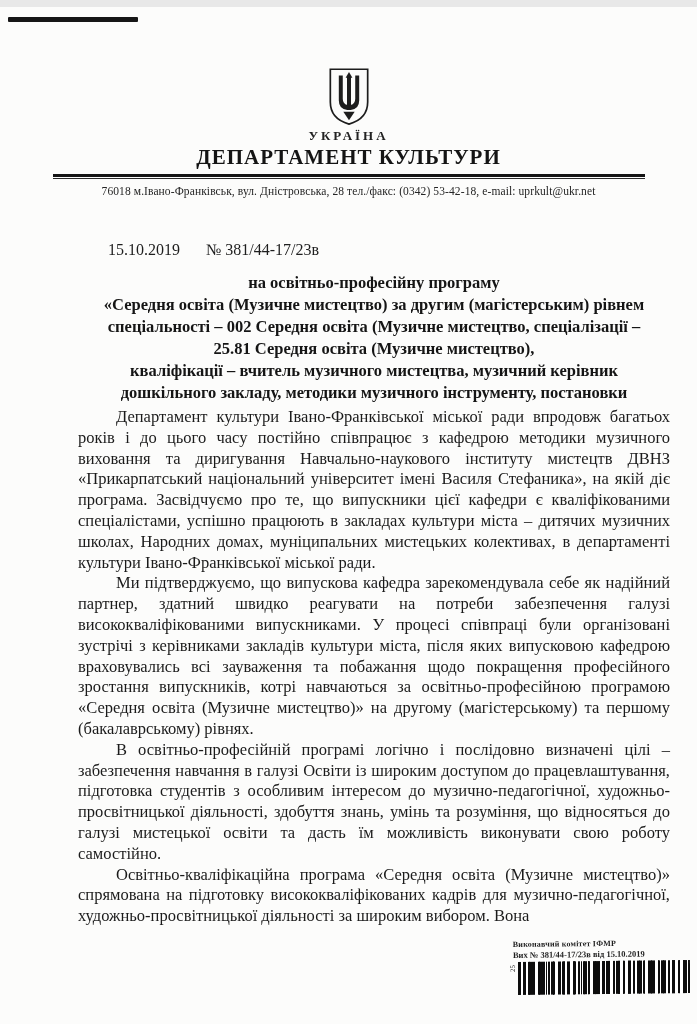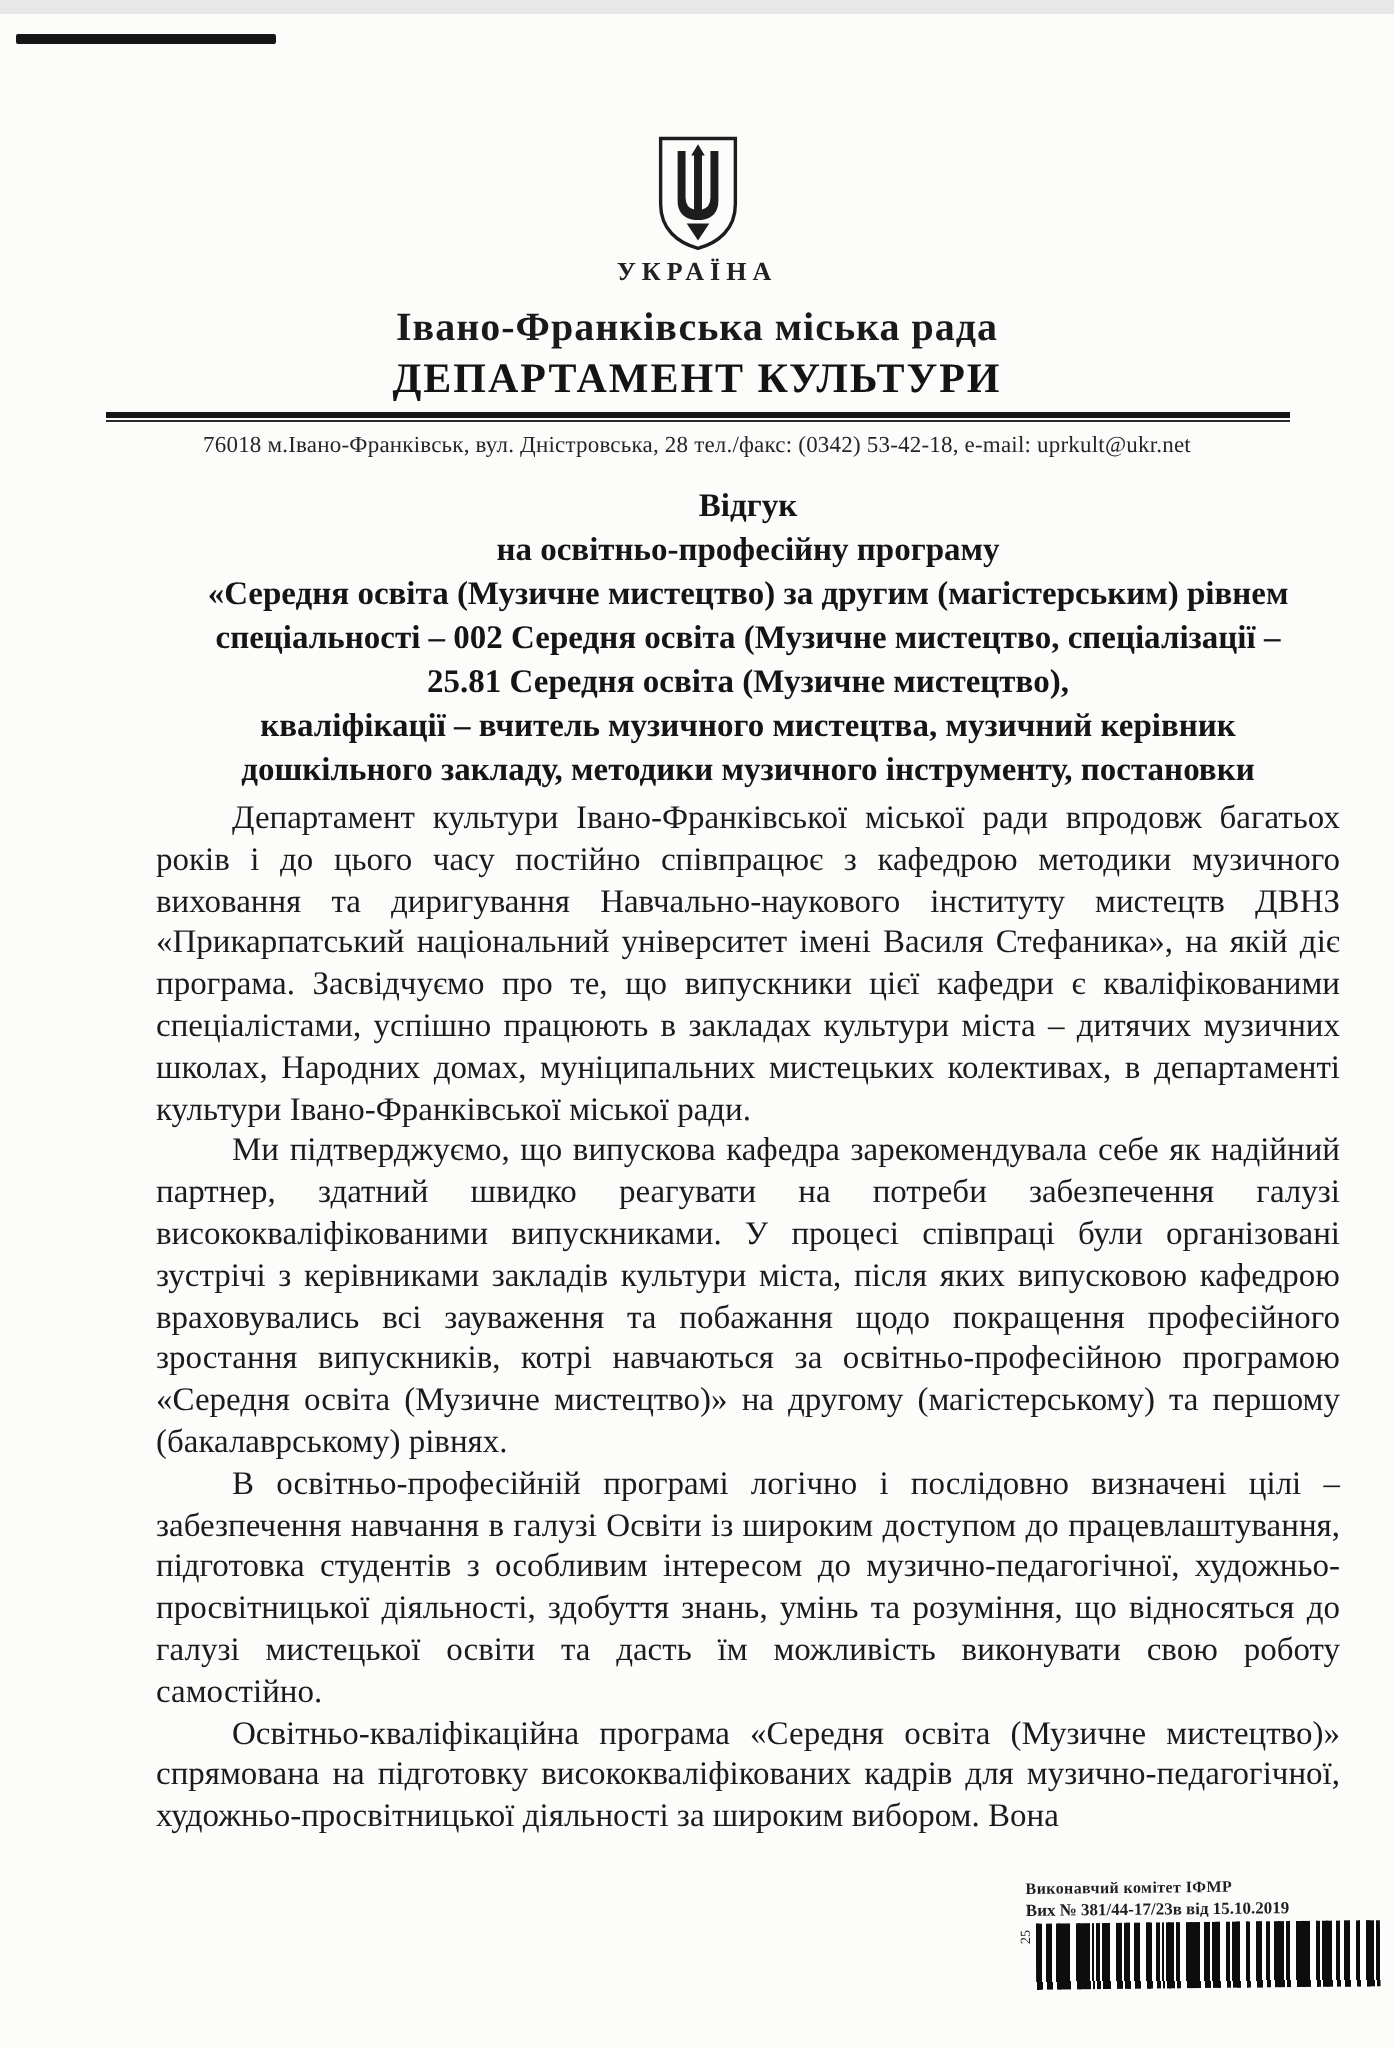--- a/index.html
+++ b/index.html
@@ -87,31 +87,33 @@
       <path d="M7 4 H73 V62 C73 84 58 96 40 101 C22 96 7 84 7 62 Z" fill="none" stroke="#1d1d1d" stroke-width="3"></path>
       <g fill="#1d1d1d">
         <path d="M22 15 h7 v41 q0 9 8 11 v9 q-15 -2 -15 -17 z"></path>
         <path d="M58 15 h-7 v41 q0 9 -8 11 v9 q15 -2 15 -17 z"></path>
         <path d="M36.5 17 h7 v59 h-7 z"></path>
         <path d="M40 9 l6 10 h-12 z"></path>
         <path d="M30 79 h20 l-10 15 z"></path>
       </g>
     </svg>
     <div class="emblem-caption">УКРАЇНА</div>
-    <div class="council">Івано-Франківська міська рада</div>
     <div class="department">ДЕПАРТАМЕНТ КУЛЬТУРИ</div>
     <div class="rule"></div>
     <div class="address">76018 м.Івано-Франківськ, вул. Дністровська, 28 тел./факс: (0342) 53-42-18, e-mail: uprkult@ukr.net</div>
   </div>
 
   <div class="content">
 
+    <div class="ref-line">
+      <span class="date">15.10.2019</span>
+      <span class="num">№ 381/44-17/23в</span>
+    </div>
 
     <div class="doc-title">
-      <div>Відгук</div>
       <div>на освітньо-професійну програму</div>
       <div>«Середня освіта (Музичне мистецтво) за другим (магістерським) рівнем</div>
       <div>спеціальності – 002 Середня освіта (Музичне мистецтво, спеціалізації –</div>
       <div>25.81 Середня освіта (Музичне мистецтво),</div>
       <div>кваліфікації – вчитель музичного мистецтва, музичний керівник</div>
       <div>дошкільного закладу, методики музичного інструменту, постановки</div>
     </div>
 
     <div class="body-text">
       <p>Департамент культури Івано-Франківської міської ради впродовж багатьох років і до цього часу постійно співпрацює з кафедрою методики музичного виховання та диригування Навчально-наукового інституту мистецтв ДВНЗ «Прикарпатський національний університет імені Василя Стефаника», на якій діє програма. Засвідчуємо про те, що випускники цієї кафедри є кваліфікованими спеціалістами, успішно працюють в закладах культури міста – дитячих музичних школах, Народних домах, муніципальних мистецьких колективах, в департаменті культури Івано-Франківської міської ради.</p>

